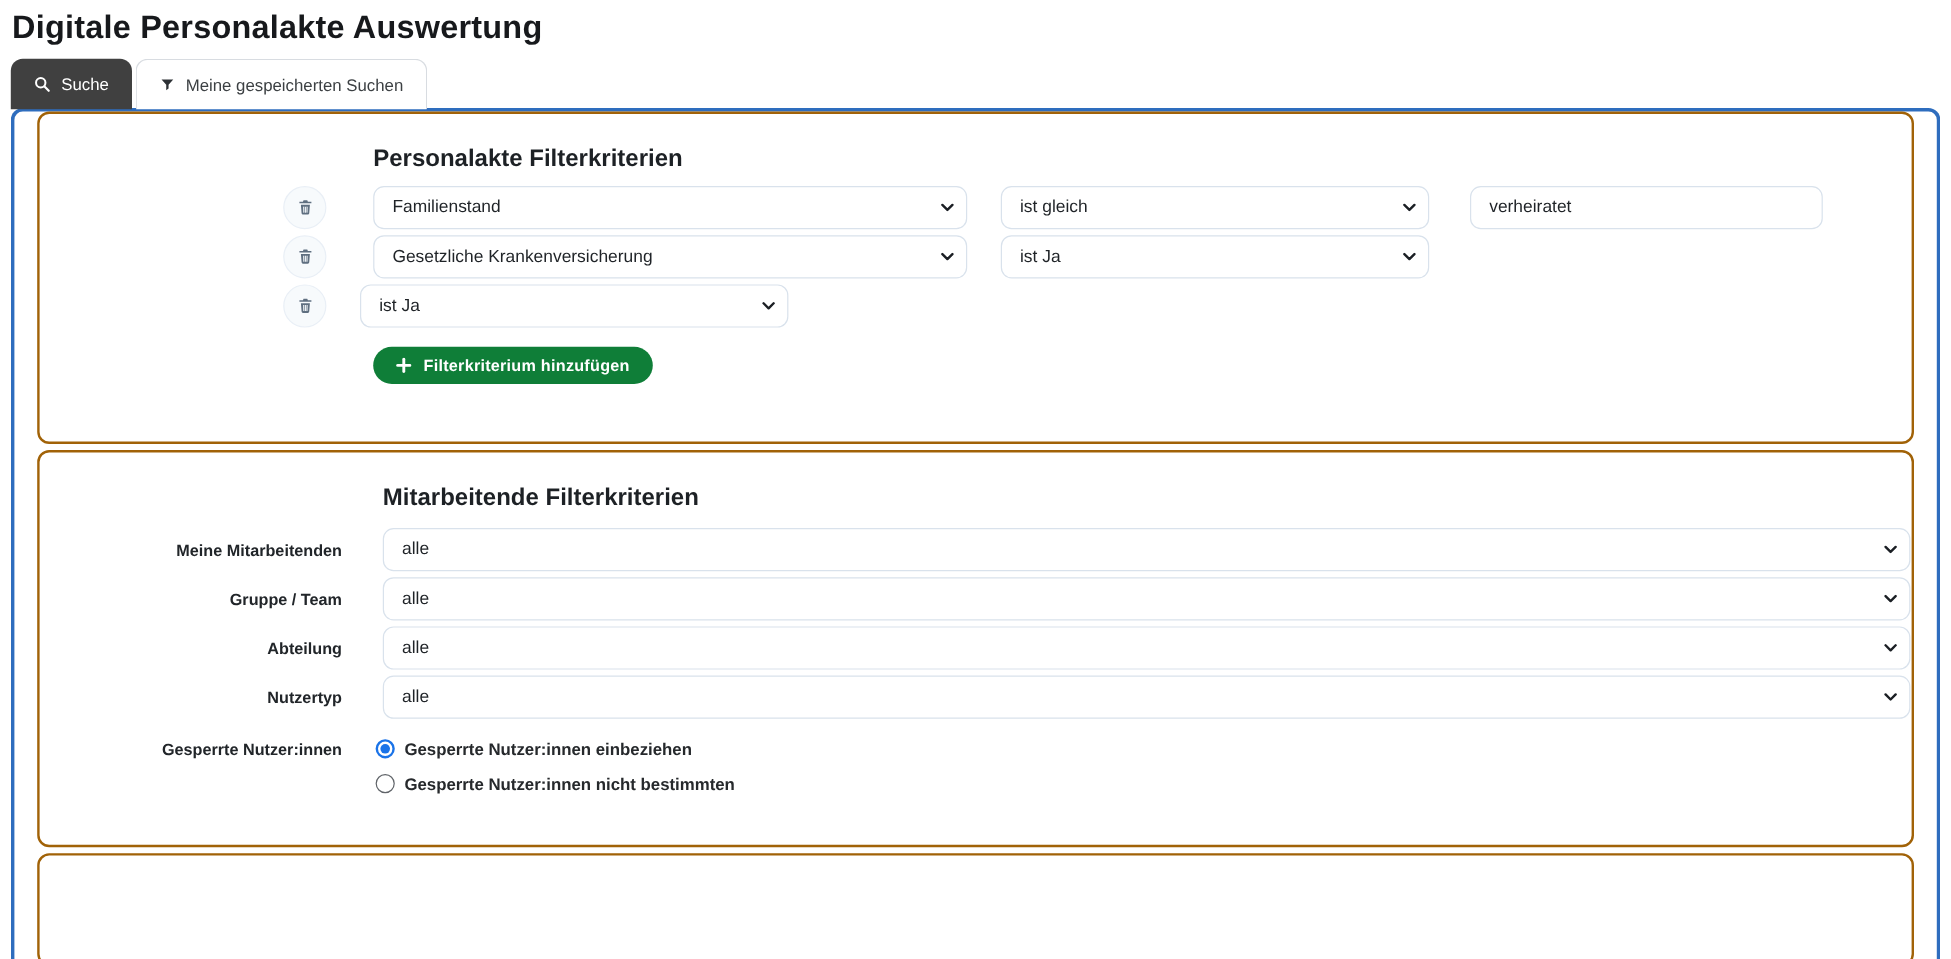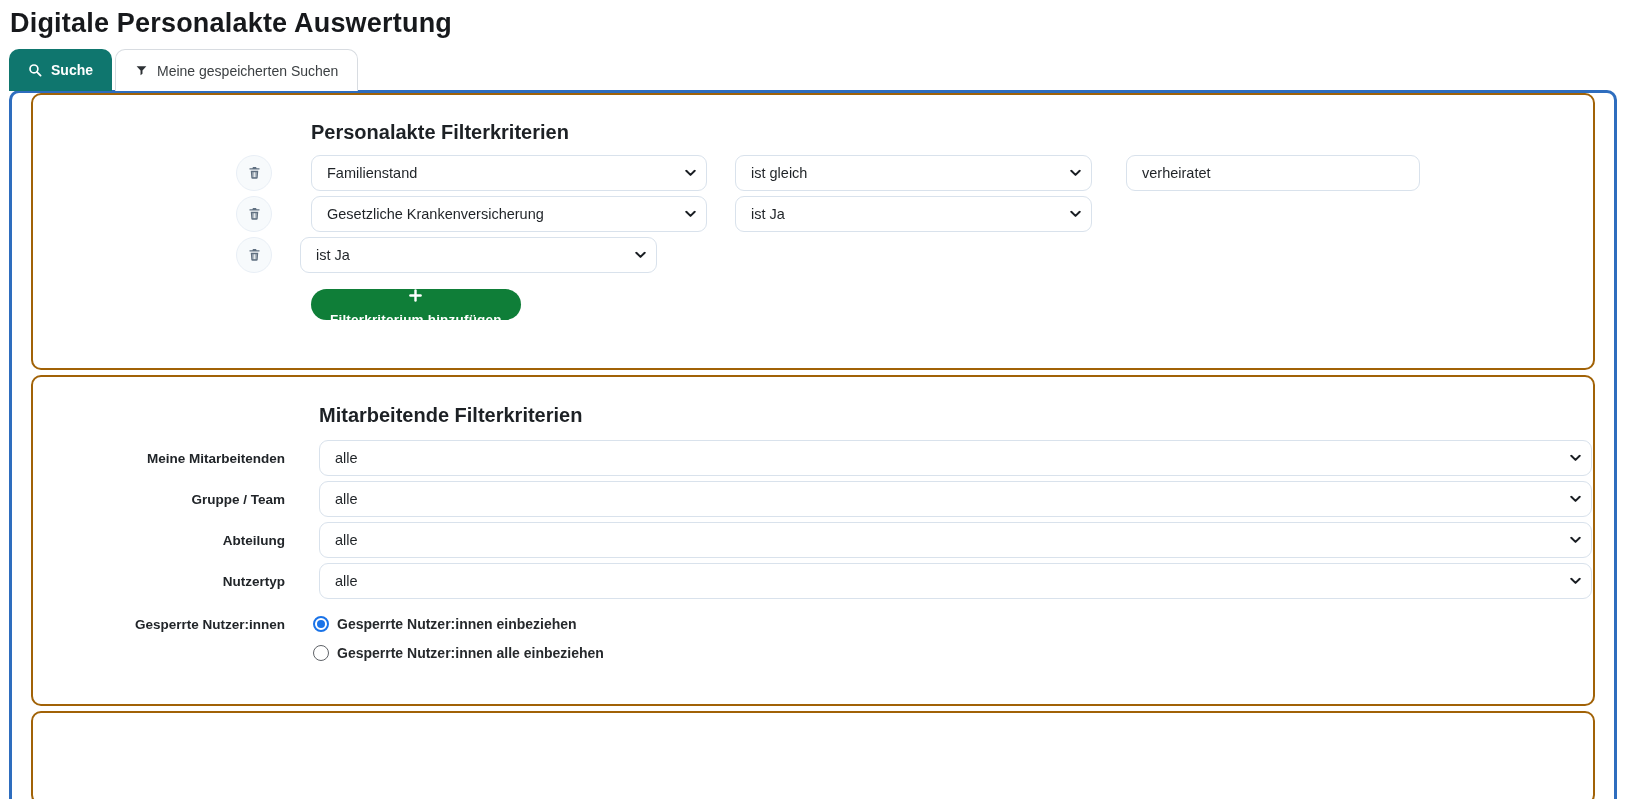--- a/index.html
+++ b/index.html
@@ -5,53 +5,53 @@
   * { margin:0; padding:0; box-sizing:border-box; }
   html,body { background:#ffffff; font-family:"Liberation Sans","DejaVu Sans",sans-serif; color:#212529; }
   body { width:1626px; min-height:799px; overflow-x:hidden; }
 
   .page-title { font-size:27px; font-weight:700; color:#17191c; padding:8px 0 10px 10px; letter-spacing:0.2px; }
 
   
   .tabs { display:flex; align-items:flex-end; padding-left:9px; gap:3px; }
   .tab { display:flex; align-items:center; gap:9px; height:42px; padding:0 19px; font-size:14px;
          border-radius:10px 10px 0 0; cursor:pointer; position:relative; z-index:2; }
-  .tab.active { background:#0f766e; color:#ffffff;font-weight:bold; }
+  .tab.active { background:#404040; color:#ffffff; }
   .tab.inactive { background:#ffffff; color:#3c4043; border:1px solid #d8dce1; border-bottom:none; }
 
   
   .container { margin:0 9px; border:3px solid #2e6dbe; border-bottom:none; border-radius:10px 10px 0 0;
                min-height:712px; padding:0 19px 30px 19px; background:#fff; margin-top:-1px; }
 
   .intro { font-size:13.5px; color:#2c3136; padding:27px 0 19px 11px; }
 
   .card { border:2px solid #a16207; border-radius:10px; background:#fff; }
   .card + .card { margin-top:5px; }
   .card-heading { font-size:20px; font-weight:600; color:#1d2125; }
 
   
   .card1 { padding:26px 0 48px 0; }
   .card1 .card-heading { margin-left:278px; margin-bottom:10px; }
   .filter-row { display:flex; align-items:center; margin-top:4px; height:37px; }
   .trash-btn { width:36px; height:36px; margin-left:203px; border-radius:50%; background:#f7fafc;
                border:1px solid #e9eff6; display:flex; align-items:center; justify-content:center; cursor:pointer; }
   .control { position:relative; }
-  .control.c-field { width:396px; margin-left:39px; }
+  .control.c-field { width:495px; margin-left:39px; }
   .control.c-op { width:357px; margin-left:28px; }
   .control.c-val { width:294px; margin-left:34px; }
   select.ui-select, input.ui-input {
       appearance:none; -webkit-appearance:none; width:100%; height:36px; background:#fff;
       border:1px solid #d9e2ec; border-radius:9px; padding:0 32px 0 15px; font-size:14.5px;
       color:#1f2327; font-family:inherit; outline:none; }
   input.ui-input { padding-right:15px; }
   .chev { position:absolute; right:11px; top:50%; transform:translateY(-50%); pointer-events:none; line-height:0; }
 
   .btn-add { display:inline-flex; align-items:center; gap:10px; margin-left:278px; margin-top:16px;
              background:#0f7e38; color:#fff; border:none; border-radius:16px; height:31px; padding:0 19px;
-             font-size:13.5px; font-weight:700; font-family:inherit; cursor:pointer; letter-spacing:0.2px;flex-direction:column; }
+             font-size:13.5px; font-weight:700; font-family:inherit; cursor:pointer; letter-spacing:0.2px; }
 
   
   .card2 { padding:27px 0 30px 6px; }
   .card2 .card-heading { margin-left:280px; margin-bottom:13px; }
   .form-row { display:flex; align-items:center; margin-top:5px; }
   .form-label { flex:0 0 246px; text-align:right; font-size:13.5px; font-weight:700; color:#212529; }
   .form-row .control { flex:0 0 auto; width:1273px; margin-left:34px; }
   .radio-row { align-items:flex-start; margin-top:17px; }
   .radio-group { margin-left:28px; }
   .radio-option { display:flex; align-items:center; gap:8px; cursor:pointer; margin-bottom:13px; }
@@ -246,21 +246,21 @@
       <span class="form-label" style="margin-top:1px;">Gesperrte Nutzer:innen</span>
       <div class="radio-group">
         <div class="radio-option">
           <span class="radio-circle">
               <span class="dot"></span>
             </span>
           <span class="radio-label">Gesperrte Nutzer:innen einbeziehen</span>
         </div>
         <div class="radio-option">
           <span class="radio-circle off"></span>
-          <span class="radio-label">Gesperrte Nutzer:innen alle einbeziehen</span>
+          <span class="radio-label">Gesperrte Nutzer:innen nicht bestimmten</span>
         </div>
       </div>
     </div>
   </section>
 
   <section class="card card3">
     
   </section>
 
 </div>

